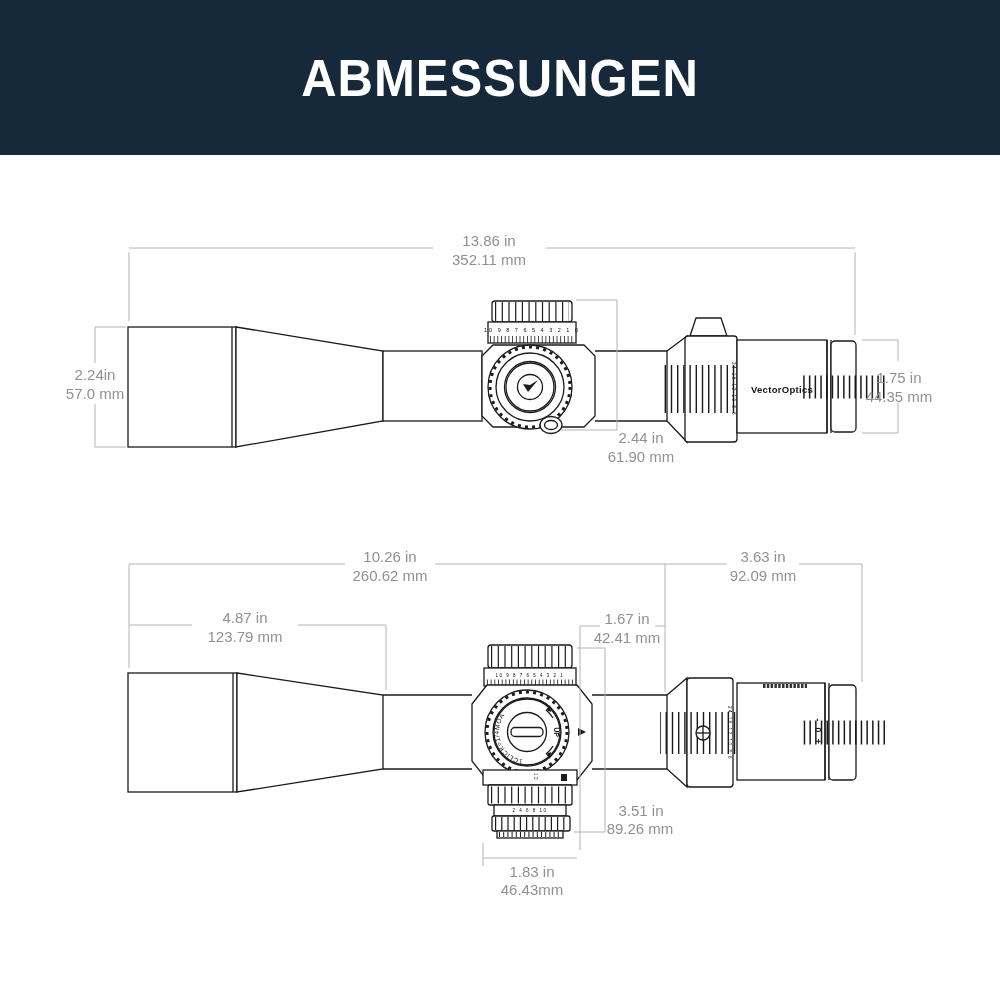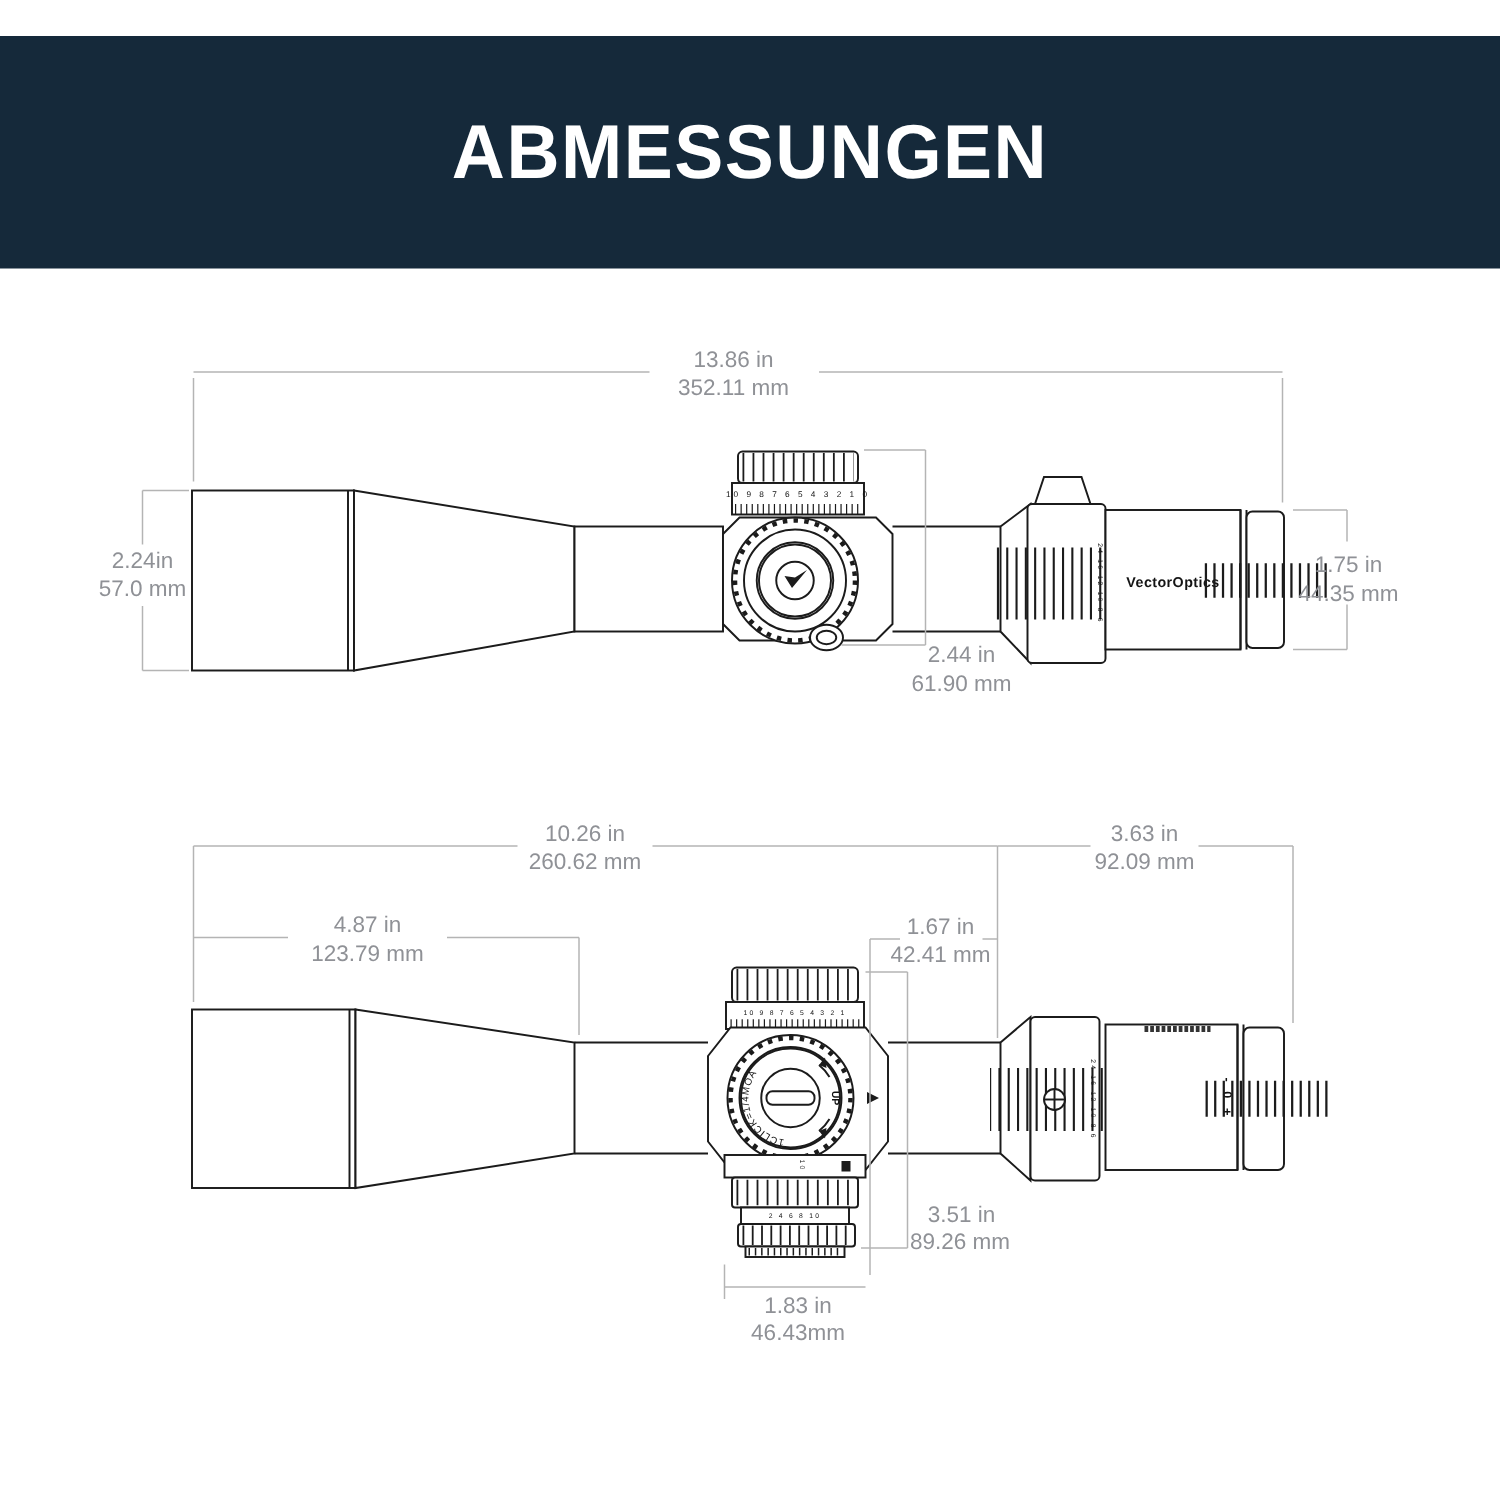--- a/index.html
+++ b/index.html
@@ -1,18 +1,18 @@
 <!DOCTYPE html>
 <html><head>
 <meta charset="utf-8">
 <style>
   html,body{margin:0;padding:0;background:#ffffff;width:1000px;height:1000px;overflow:hidden;}
   .page{position:relative;width:1000px;height:1000px;font-family:"Liberation Sans",sans-serif;}
   .banner{position:absolute;left:0;top:0;width:1000px;height:155px;background:#15293a;
-          display:flex;align-items:center;justify-content:center;margin-top:24px;}
+          display:flex;align-items:center;justify-content:center;}
   .banner h1{margin:0;color:#ffffff;font-size:49px;font-weight:bold;letter-spacing:1px;
              font-family:"Liberation Sans",sans-serif;transform:scaleY(1.04);}
   svg{position:absolute;left:0;top:0;}
   .scope{stroke:#1b1b1b;stroke-width:1.3;fill:#ffffff;}
   .scopeline{stroke:#1b1b1b;stroke-width:1.3;fill:none;}
   .knurl{stroke:#1b1b1b;fill:none;}
   .dark{fill:#1b1b1b;stroke:none;}
   .dim{stroke:#b4b4b4;stroke-width:1;fill:none;}
   text.dimtxt{font-size:15px;fill:#8f9196;text-anchor:middle;dominant-baseline:central;}
   text.micro{font-size:5.5px;fill:#111;text-anchor:middle;dominant-baseline:central;letter-spacing:2px;}

